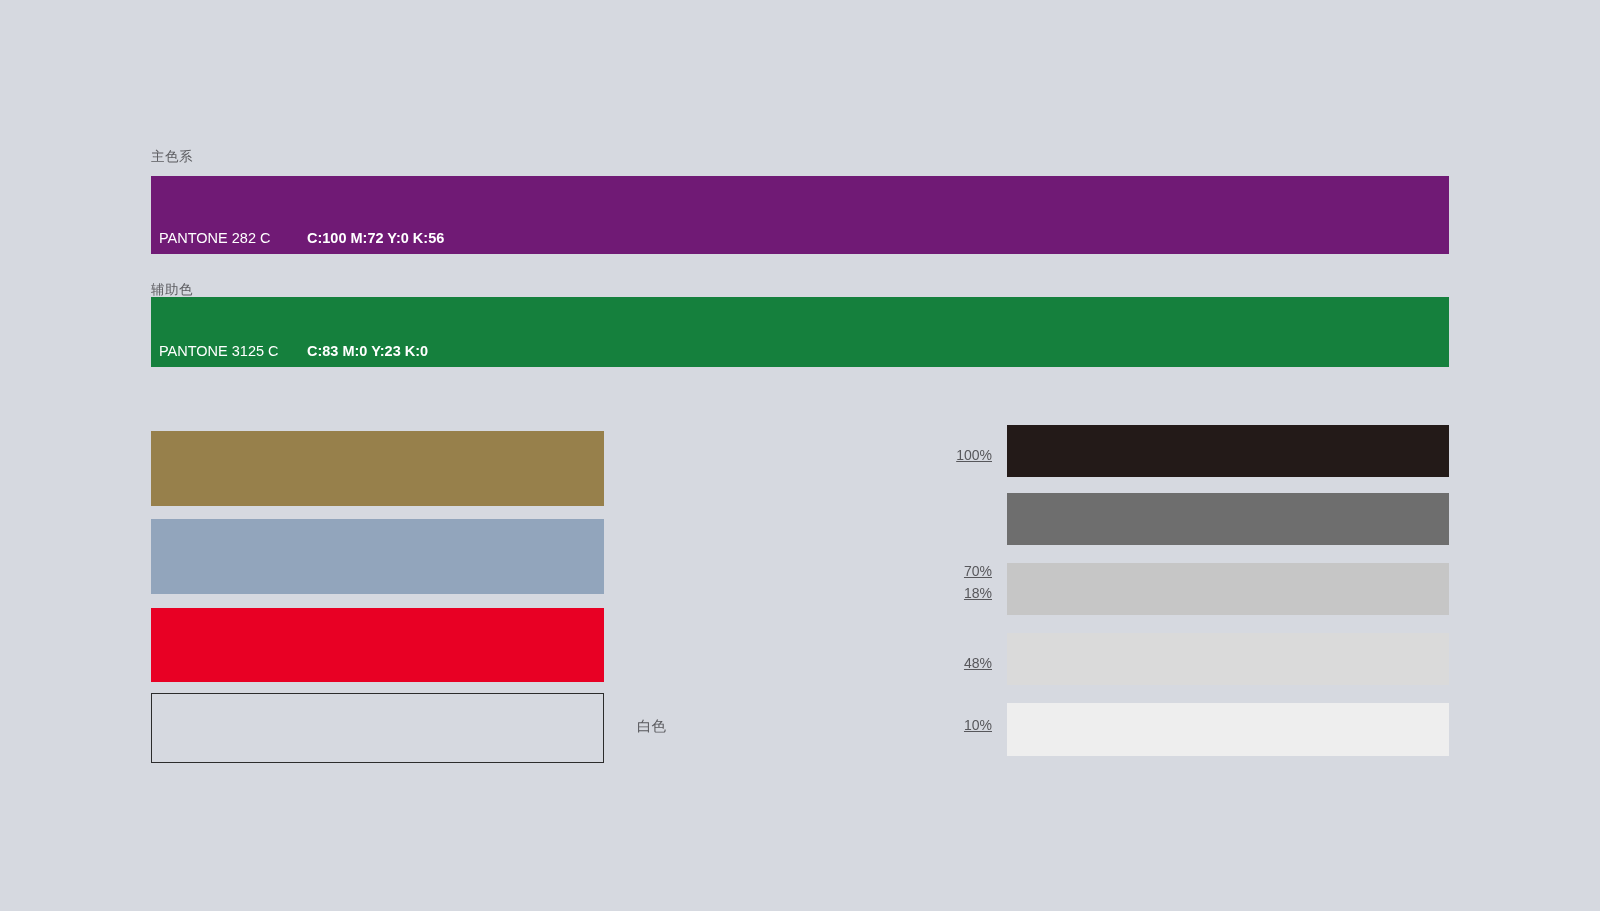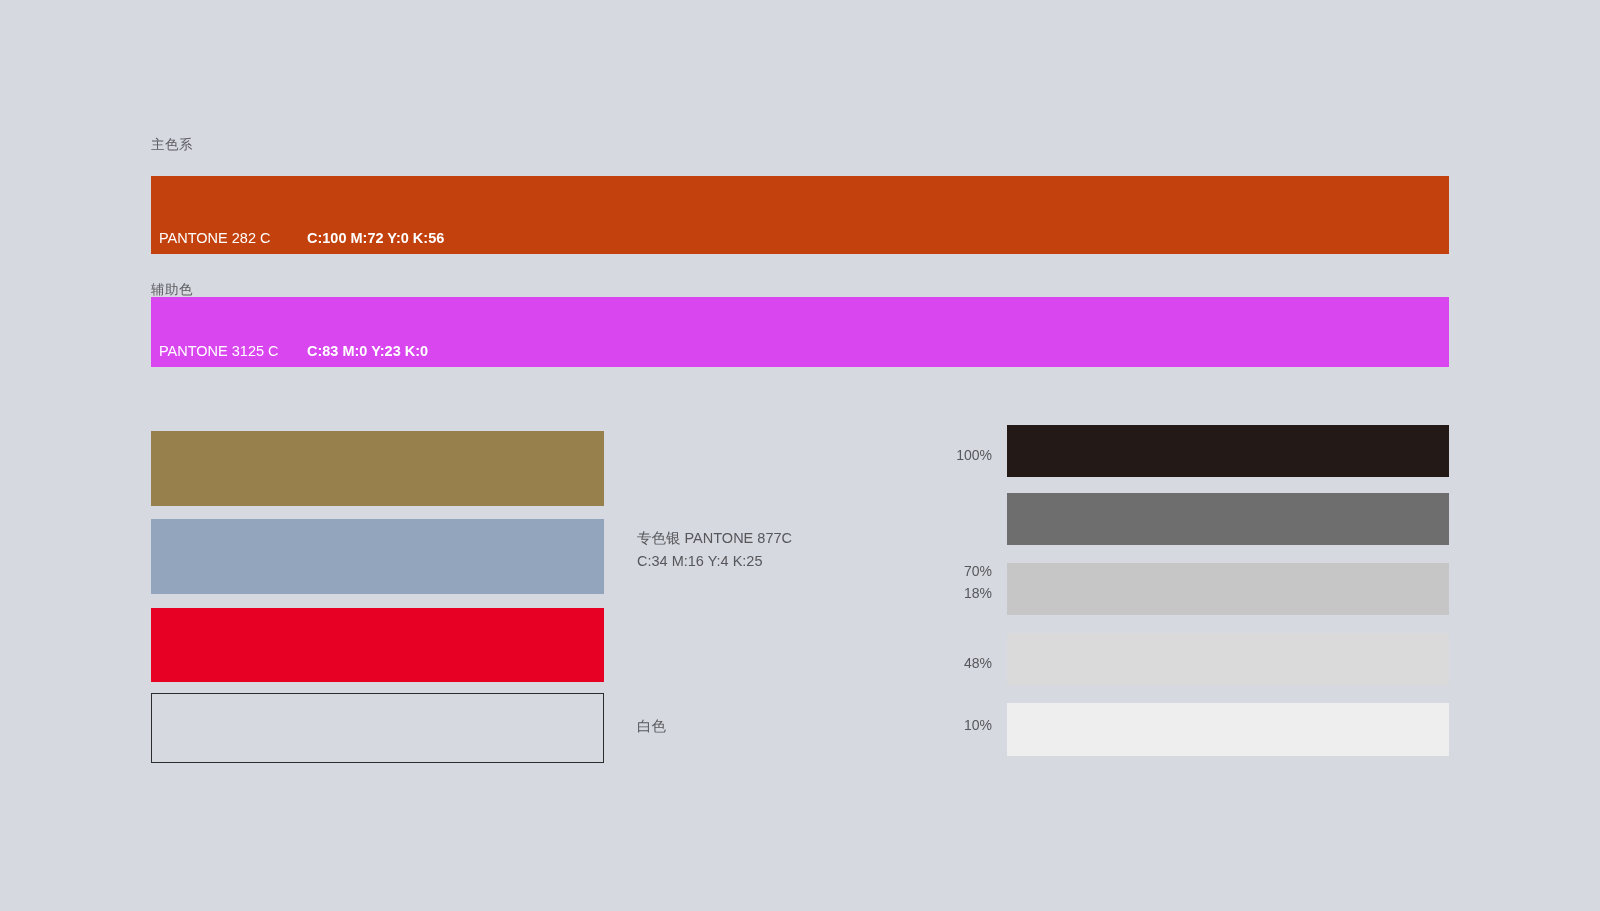--- a/index.html
+++ b/index.html
@@ -22,32 +22,32 @@
   }
 
   
   .section-label {
     position: absolute;
     font-size: 13.5px;
     color: #5c5c60;
     letter-spacing: 0.5px;
     white-space: nowrap;
   }
-  #label-primary   { left: 151px; top: 136px; }
+  #label-primary   { left: 151px; top: 148px; }
   #label-secondary { left: 151px; top: 281px; }
 
   
   .banner {
     position: absolute;
     left: 151px;
     width: 1298px;
     display: block;
   }
-  #bar-primary   { top: 176px; height: 78px; background: #c2410c; }
-  #bar-secondary { top: 297px; height: 70px; background: #d946ef; }
+  #bar-primary   { top: 176px; height: 78px; background: #701a75; }
+  #bar-secondary { top: 297px; height: 70px; background: #15803d; }
 
   .banner-caption {
     position: absolute;
     bottom: 8px;
     left: 8px;
     display: flex;
     align-items: baseline;
     color: #ffffff;
     font-size: 14.5px;
     white-space: nowrap;
@@ -89,20 +89,21 @@
   .desc .cmyk  { display: block; }
   .desc .note  { display: block; }
   .pct-label {
     position: absolute;
     left: 952px;
     width: 40px;
     text-align: right;
     color: #57575b;
     font-size: 14px;
     white-space: nowrap;
+    text-decoration: underline;
   }
   .ramp {
     position: absolute;
     left: 1007px;
     width: 442px;
   }
   #ramp-100 { top: 425px; height: 52px; background: #231a18; }
   #ramp-70  { top: 493px; height: 52px; background: #6e6e6e; }
   #ramp-30  { top: 563px; height: 52px; background: #c6c6c6; }
   #ramp-20  { top: 633px; height: 52px; background: #dadada; }
@@ -136,24 +137,20 @@
       <span class="cmyk">C:83 M:0 Y:23 K:0</span>
     </div>
   </div>
 
   <div class="swatch" id="swatch-gold"></div>
   <div class="swatch" id="swatch-silver"></div>
   <div class="swatch" id="swatch-red"></div>
   <div class="swatch" id="swatch-white"></div>
 
 
-  <div class="desc" id="desc-silver">
-    <span class="title">专色银  PANTONE  877C</span>
-    <span class="cmyk">C:34 M:16 Y:4 K:25</span>
-  </div>
 
 
   <div class="desc" id="desc-white">
     <span class="title">白色</span>
   </div>
 
   <div class="pct-label" id="pct-100">100%</div>
   <div class="ramp" id="ramp-100"></div>
 
   <div class="pct-label" id="pct-70">70%</div>

